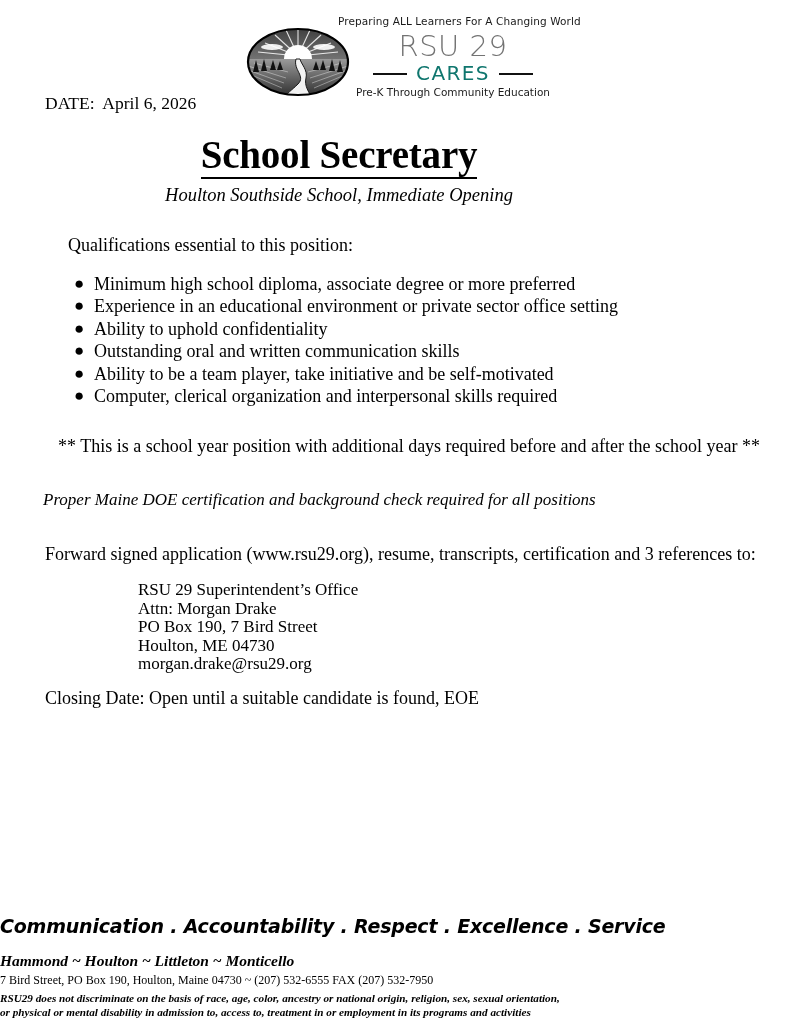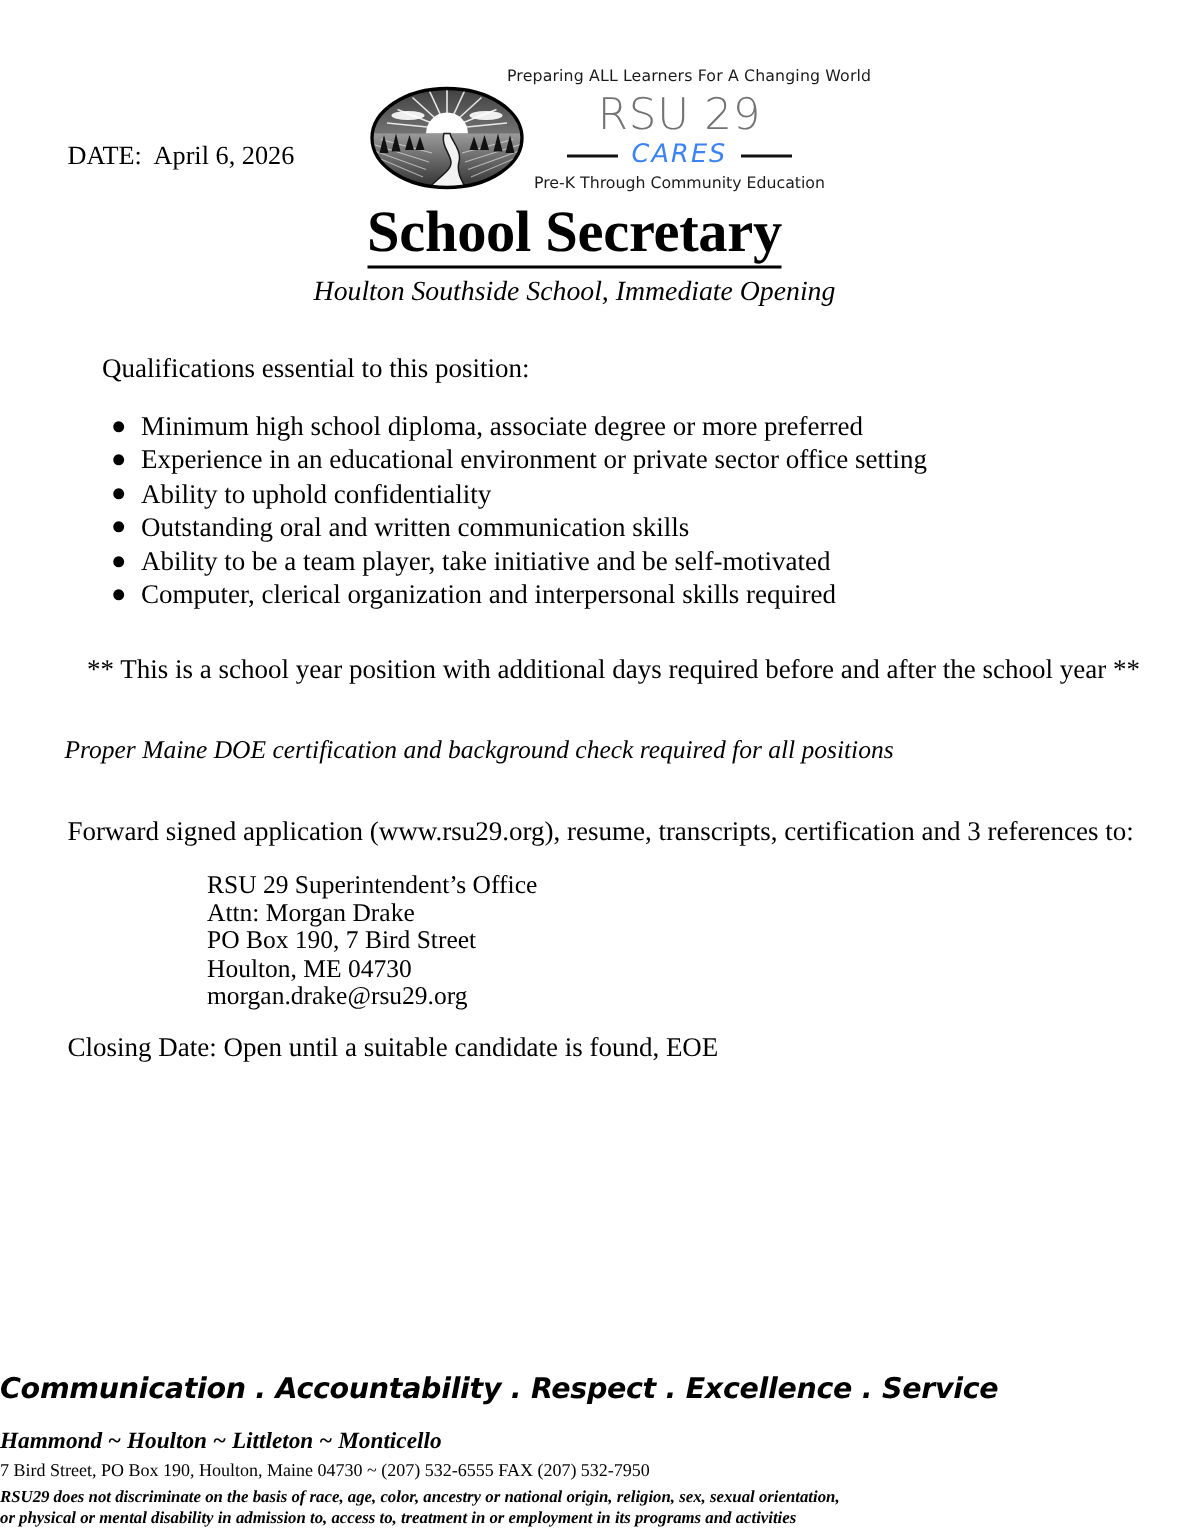--- a/index.html
+++ b/index.html
@@ -23,21 +23,20 @@
     background: #ffffff;
   }
 
   
   .letterhead {
     position: absolute;
     left: 0;
     top: 14px;
     width: 766px;
     height: 96px;
-    margin-top: 30px;
   }
   .logo-wrap {
     position: absolute;
     left: 246px;
     top: 12px;
     width: 104px;
     height: 72px;
   }
   .logo-wrap svg { display: block; }
 
@@ -73,25 +72,24 @@
     margin-top: 1px;
   }
   .cares-rule {
     height: 2px;
     background: #111111;
     width: 34px;
     flex: none;
   }
   .cares-word {
     font-family: "DejaVu Sans", sans-serif;
-    font-style: italic;
-    font-size: 17px;
+    font-size: 20px;
     letter-spacing: 1.4px;
     line-height: 21px;
-    color: #3b82f6;
+    color: #0f766e;
   }
   .tagline-bottom {
     font-family: "DejaVu Sans", sans-serif;
     font-size: 10.5px;
     color: #1a1a1a;
     white-space: nowrap;
     margin-top: 2px;
     line-height: 13px;
   }
 
@@ -105,21 +103,20 @@
     white-space: pre;
   }
 
   
   .title-block {
     position: absolute;
     left: 0;
     top: 134px;
     width: 678px;
     text-align: center;
-    margin-left: 44px;
   }
   .job-title {
     font-family: "Liberation Serif", serif;
     font-weight: bold;
     font-size: 39px;
     line-height: 42px;
     letter-spacing: -0.2px;
     display: inline-block;
     border-bottom: 2.5px solid #000;
     padding-bottom: 1px;

